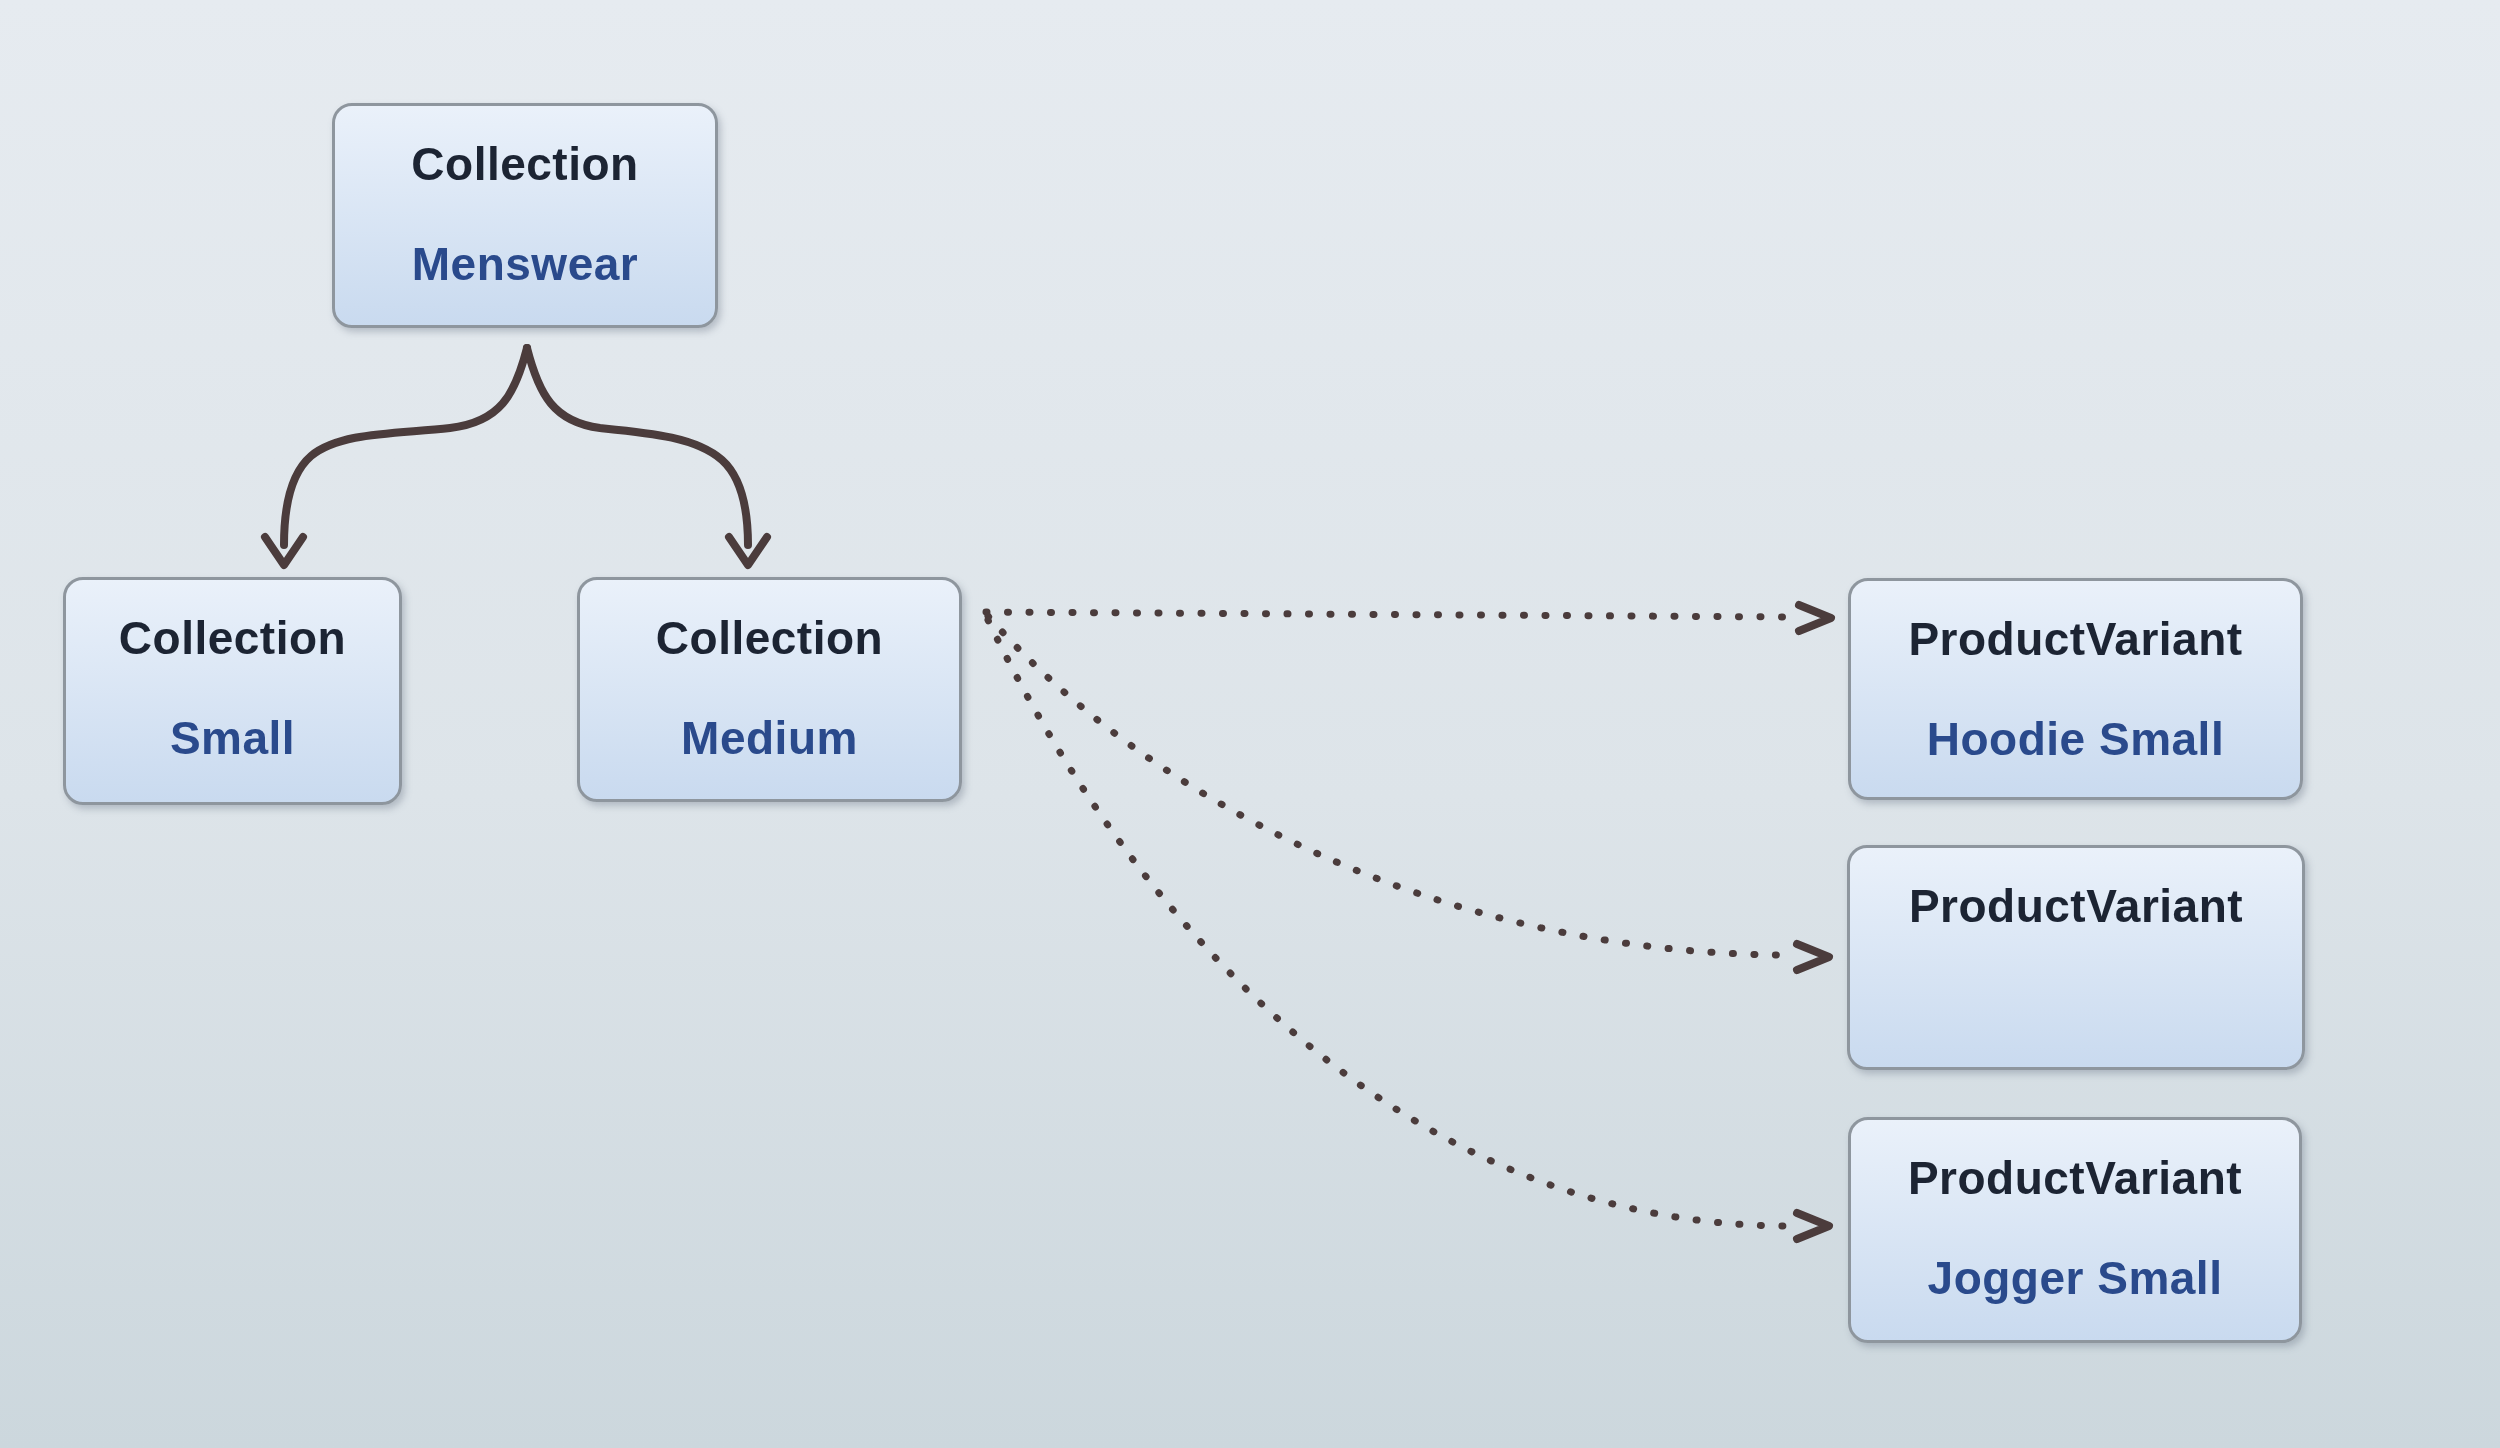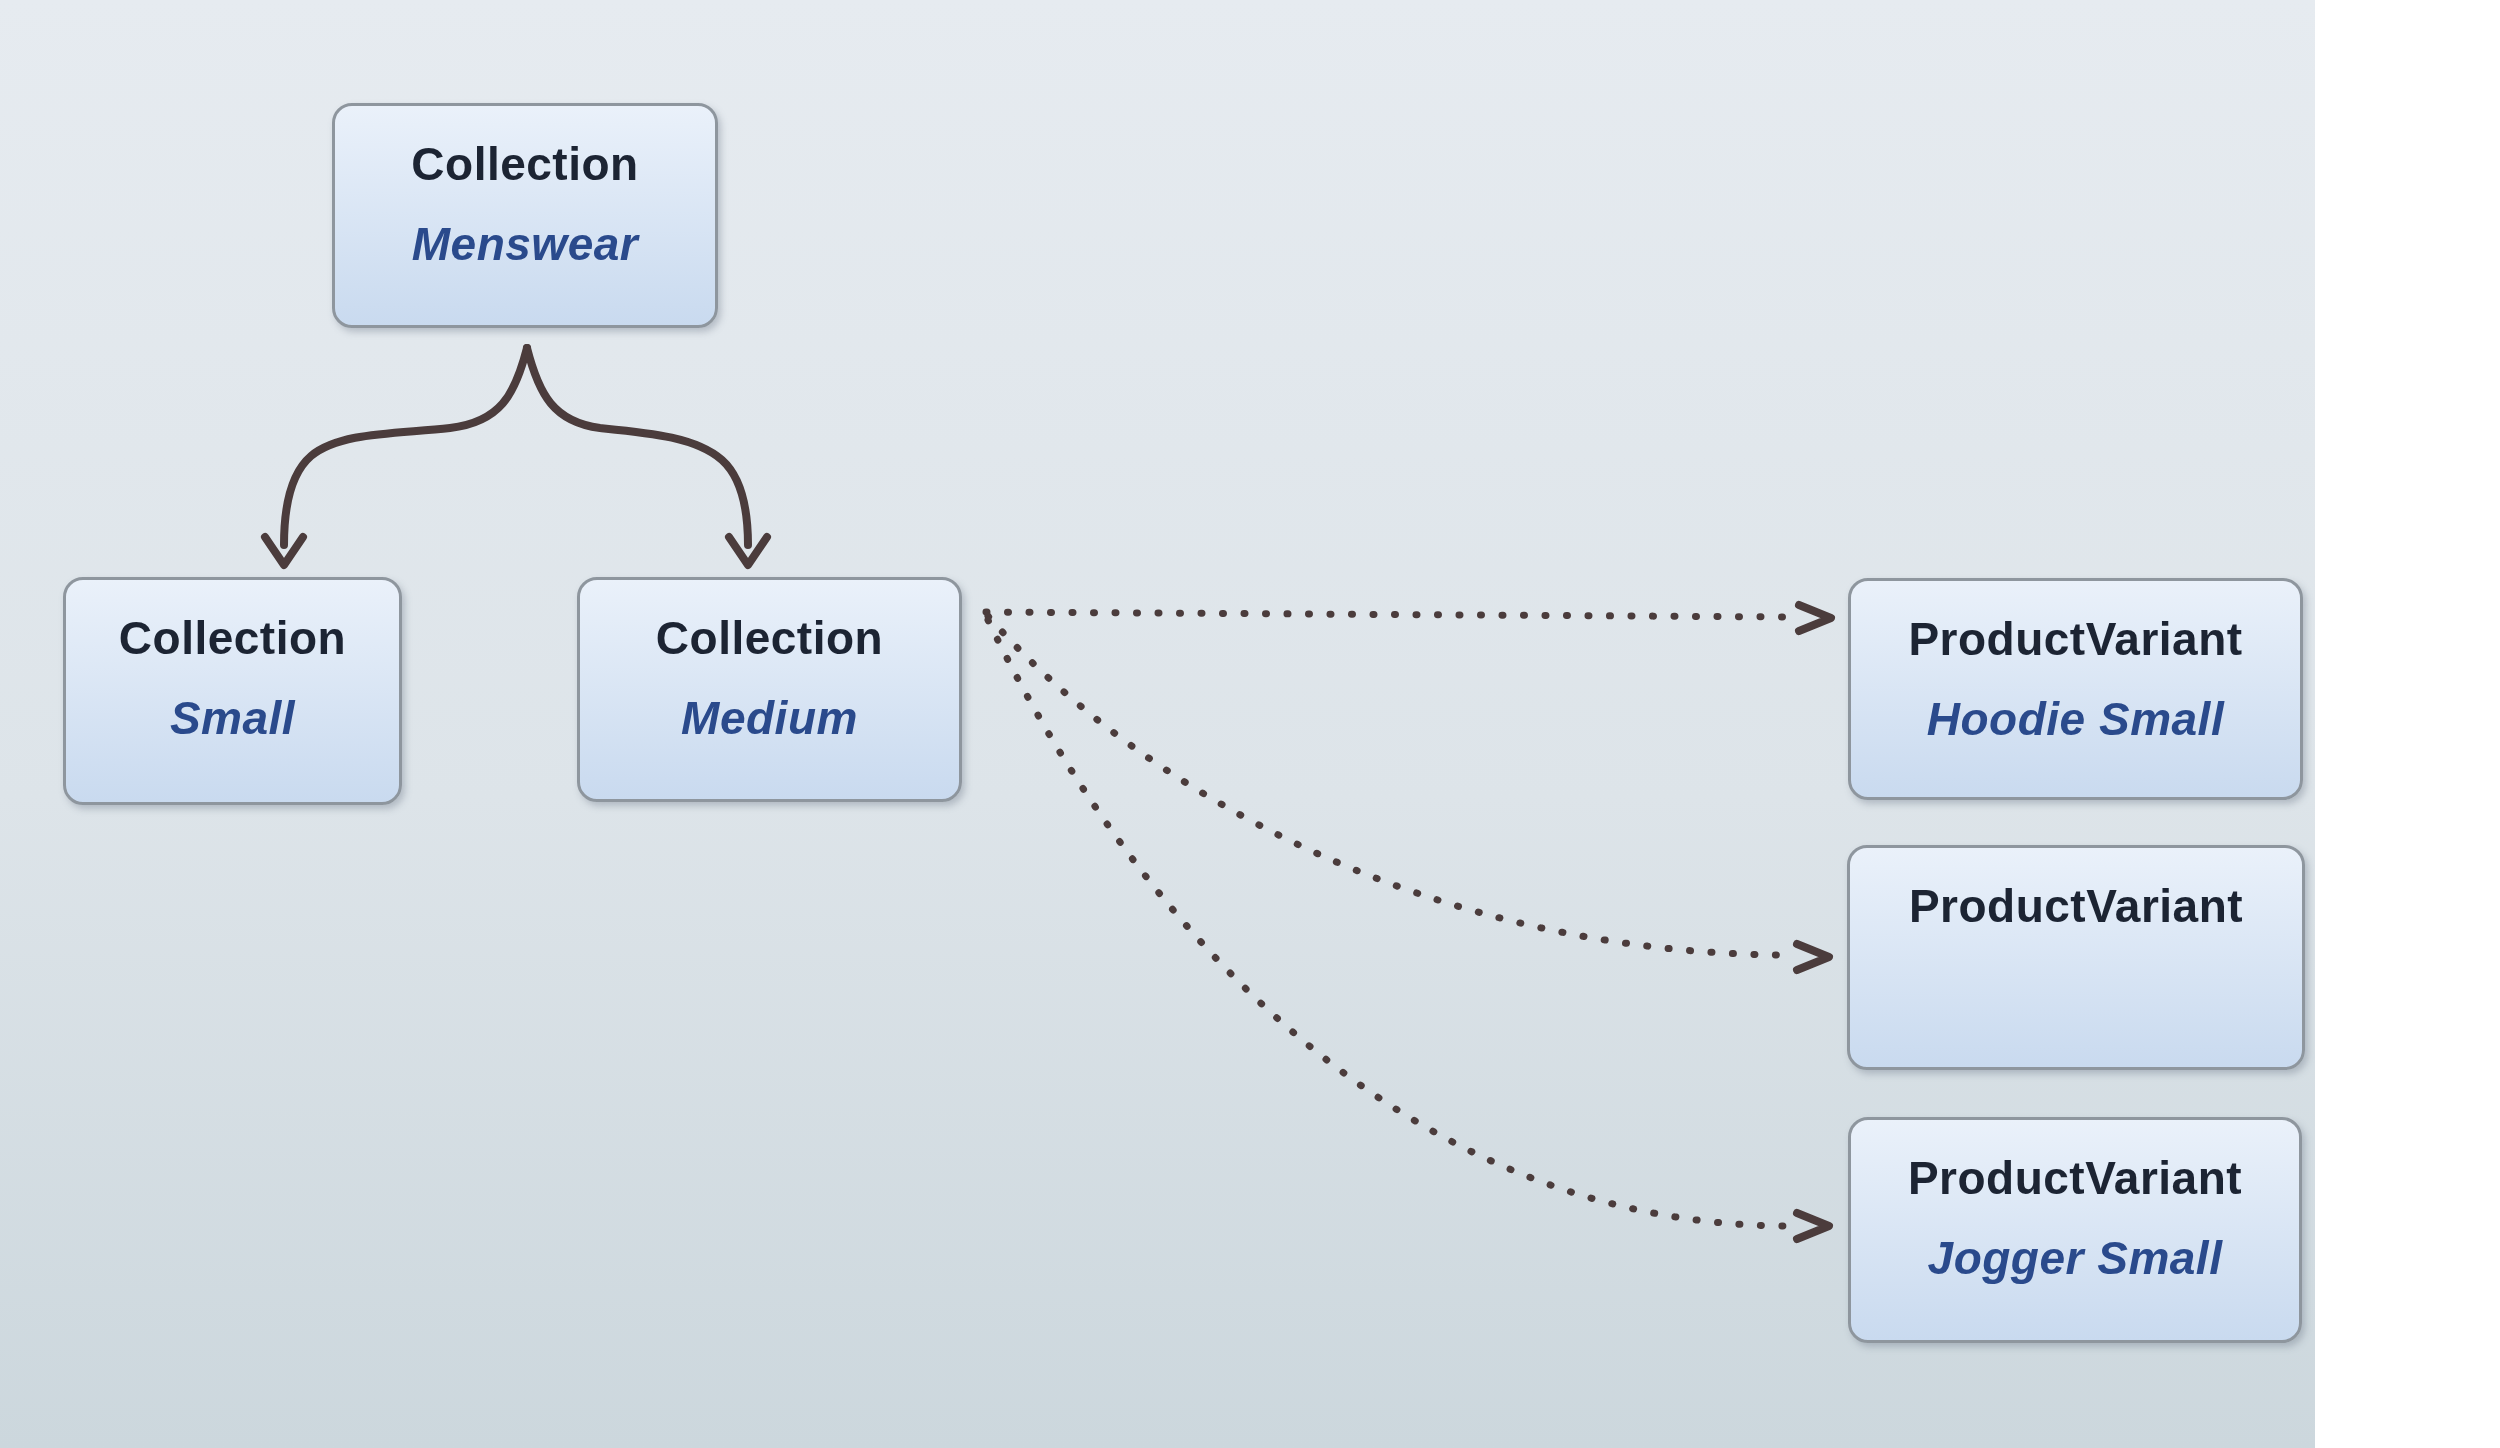--- a/index.html
+++ b/index.html
@@ -1,19 +1,19 @@
 <!DOCTYPE html>
 <html style="--bg-top: #e6ebf0; --bg-bottom: #ccd7dd; --node-fill-top: #eaf1fa; --node-fill-bottom: #c9daef; --node-border: #8e969e; --type-color: #1c2433; --name-color: #2a4a8c; --arrow-color: #4b3c3c;"><head>
 <meta charset="utf-8">
 <style>
   html,body{margin:0;padding:0;}
   body{font-family:"Liberation Sans","DejaVu Sans",sans-serif;}
   .canvas{
     position:relative;
-    width:2315px;height:1448px;
+    width:2500px;height:1448px;
     background:linear-gradient(180deg,var(--bg-top) 0%, #dde4e9 55%, var(--bg-bottom) 100%);
     overflow:hidden;
   }
   .edges{position:absolute;left:0;top:0;pointer-events:none;}
   .edge-solid{fill:none;stroke:var(--arrow-color);stroke-width:8;stroke-linecap:round;}
   .edge-dotted{fill:none;stroke:var(--arrow-color);stroke-width:7;stroke-linecap:round;stroke-dasharray:1 20.5;}
   .arrowhead{fill:none;stroke:var(--arrow-color);stroke-width:8;stroke-linecap:round;stroke-linejoin:round;}
   .node{
     position:absolute;
     box-sizing:border-box;
@@ -22,22 +22,22 @@
     background:linear-gradient(180deg,var(--node-fill-top) 0%,var(--node-fill-bottom) 100%);
     box-shadow:3px 4px 7px rgba(96,110,125,0.35);
     display:flex;flex-direction:column;align-items:center;
     text-align:center;white-space:nowrap;
   }
   .node .type{
     margin-top:34px;font-size:46px;line-height:48px;font-weight:bold;
     color:var(--type-color);letter-spacing:0.5px;
   }
   .node .name{
-    margin-top:32px;font-size:46px;line-height:48px;font-weight:bold;
-    color:var(--name-color);letter-spacing:0.5px;font-style:italic;
+    margin-top:52px;font-size:46px;line-height:48px;font-weight:bold;
+    color:var(--name-color);letter-spacing:0.5px;
   }
   #node-menswear{left:332px;top:103px;width:386px;height:225px;}
   #node-formal  {left:63px; top:577px;width:339px;height:228px;}
   #node-casual  {left:577px;top:577px;width:385px;height:225px;}
   #node-hoodie  {left:1848px;top:578px;width:455px;height:222px;}
   #node-tshirt  {left:1847px;top:845px;width:458px;height:225px;}
   #node-jogger  {left:1848px;top:1117px;width:454px;height:226px;}
 </style>
 </head>
 <body>

